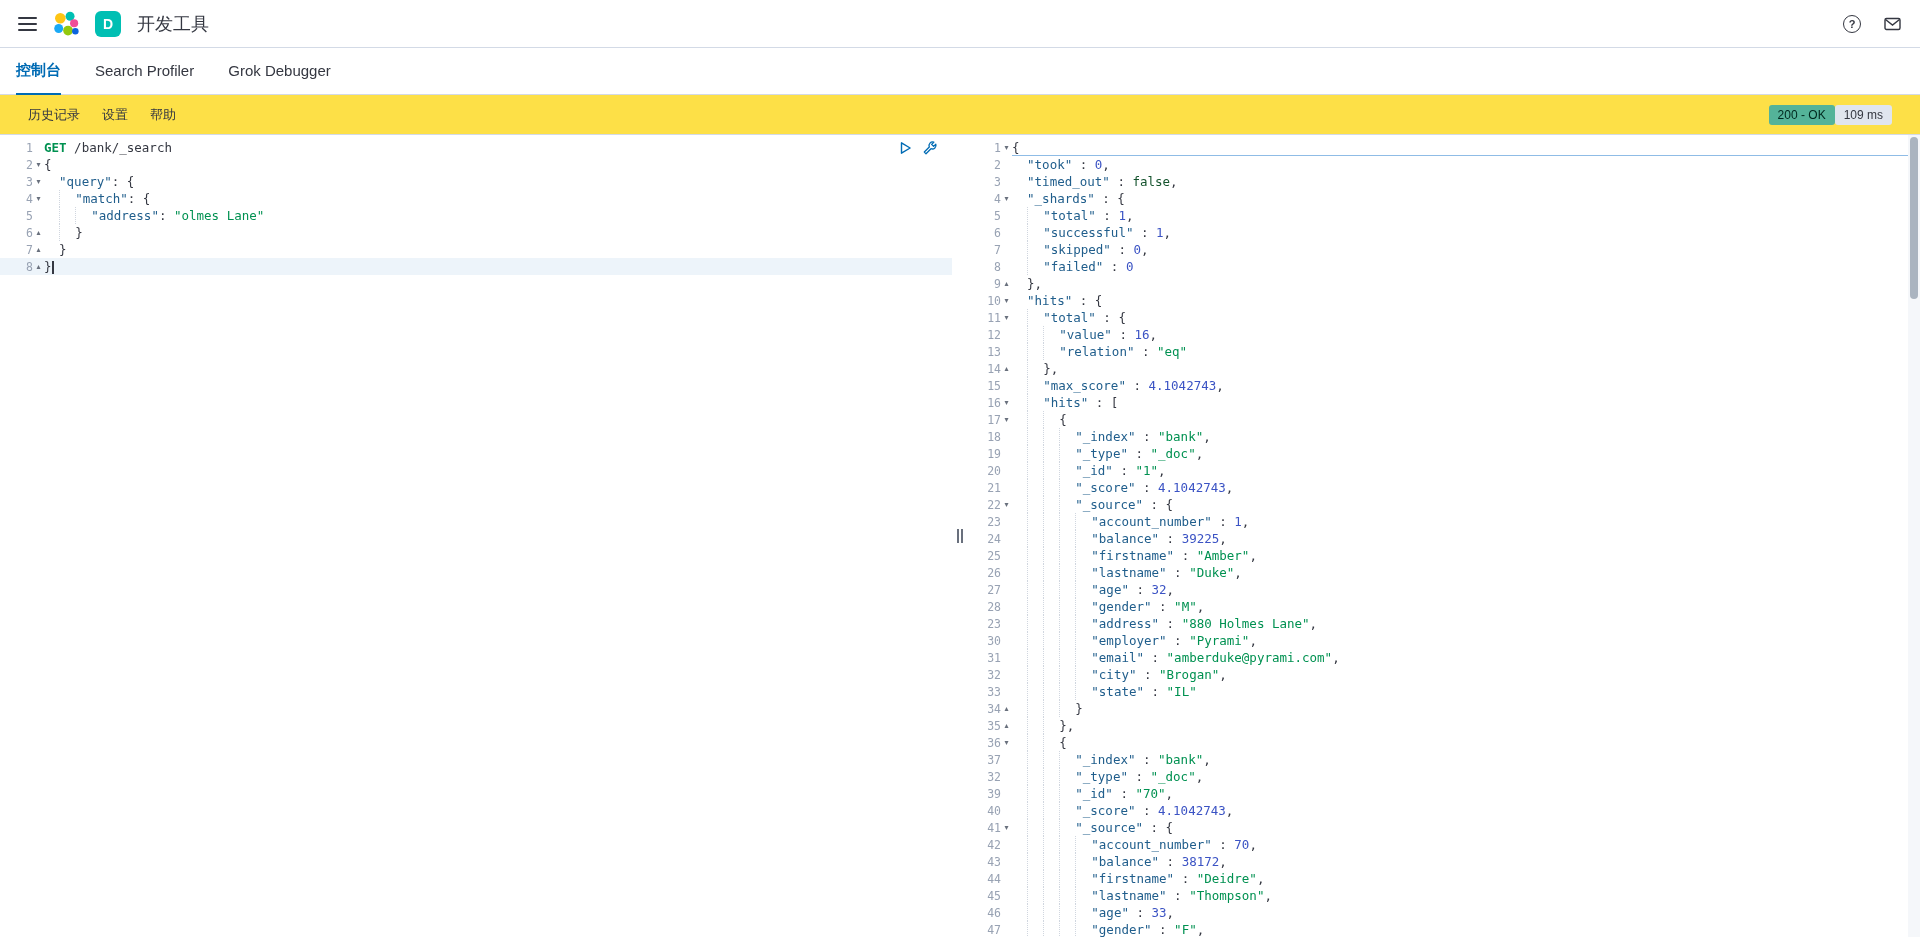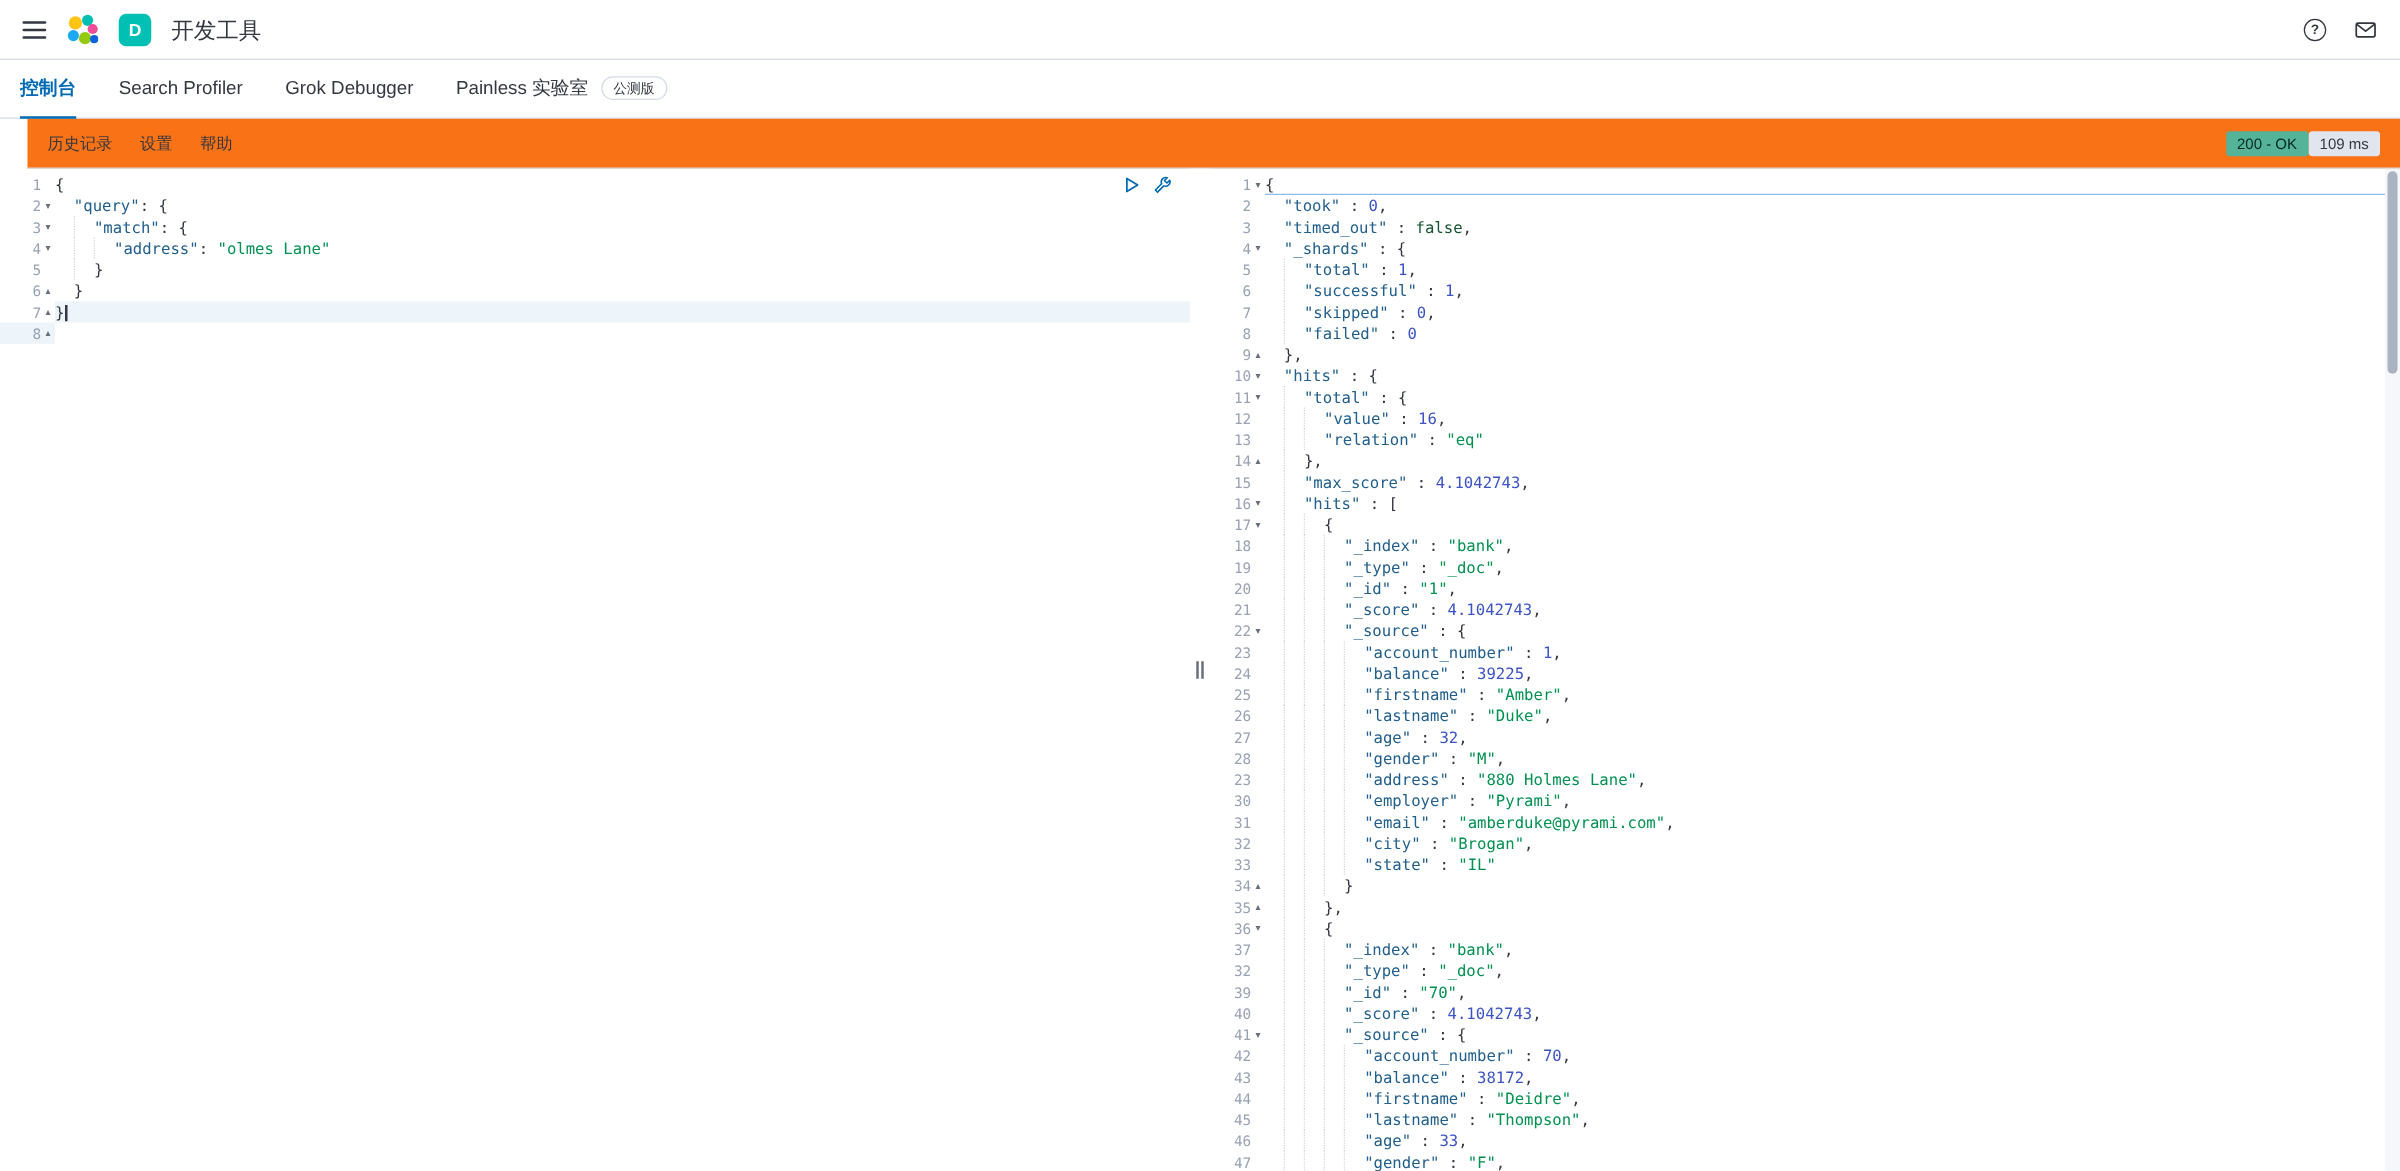--- a/index.html
+++ b/index.html
@@ -30,21 +30,21 @@
   .tabs { height:47px; display:flex; align-items:stretch; gap:34px; padding:0 16px;
           border-bottom:1px solid #d3dae6; background:#fff; }
   .tab { display:flex; align-items:center; gap:10px; font-size:15px; color:#343741;
          cursor:pointer; border-bottom:2px solid transparent; margin-bottom:-1px; }
   .tab.active { color:#006BB4; border-bottom-color:#006BB4; font-weight:bold;text-align:center; }
   .beta { border:1px solid #d3dae6; border-radius:12px; padding:1px 9px; font-size:11px;
           font-weight:normal; color:#343741; background:#fff; }
 
   
   .toolbar { height:40px; display:flex; align-items:center; justify-content:space-between;
-             padding:0 16px; border-bottom:1px solid #d3dae6; background:#f97316;margin-left:22px; }
+             padding:0 28px; border-bottom:1px solid #d3dae6; background:#fde047; }
   .tb-left { display:flex; gap:22px; }
   .tb-btn { background:none; border:none; font-size:13px; color:#343741; cursor:pointer;
             padding:0; font-family:inherit; }
   .tb-right { display:flex; align-items:center; }
   .badge { font-size:12px; padding:2px 9px; border-radius:3px; line-height:16px; }
   .badge.ok { background:#54B399; color:#00281e; }
   .badge.ms { background:#e0e5ee; color:#343741; }
 
   
   .main { display:flex; height:802px; background:#fff; }
@@ -125,24 +125,20 @@
 <nav class="tabs">
   <div class="tab active">
     <span>控制台</span>
   </div>
   <div class="tab">
     <span>Search Profiler</span>
   </div>
   <div class="tab">
     <span>Grok Debugger</span>
   </div>
-  <div class="tab">
-    <span>Painless 实验室</span>
-    <span class="beta">公测版</span>
-  </div>
 </nav>
 
 <div class="toolbar">
   <div class="tb-left">
     <button class="tb-btn">历史记录</button>
     <button class="tb-btn">设置</button>
     <button class="tb-btn">帮助</button>
   </div>
   <div class="tb-right">
     <span class="badge ok">200 - OK</span>
@@ -181,20 +177,21 @@
         <div class="gline">
           <span>7</span>
           <span class="fold">▴</span>
         </div>
         <div class="gline active">
           <span>8</span>
           <span class="fold">▴</span>
         </div>
       </div>
     <div class="code" id="ed-code">
+        <div class="cline"><span class="tk-m">GET</span><span class="tk-u"> /bank/_search</span></div>
         <div class="cline"><span class="tk-p">{</span></div>
         <div class="cline"><span class="ig">  </span><span class="tk-k">"query"</span><span class="tk-p">: {</span></div>
         <div class="cline"><span class="ig">  </span><span class="ig gd">  </span><span class="tk-k">"match"</span><span class="tk-p">: {</span></div>
         <div class="cline"><span class="ig">  </span><span class="ig gd">  </span><span class="ig gd">  </span><span class="tk-k">"address"</span><span class="tk-p">: </span><span class="tk-s">"olmes Lane"</span></div>
         <div class="cline"><span class="ig">  </span><span class="ig gd">  </span><span class="tk-p">}</span></div>
         <div class="cline"><span class="ig">  </span><span class="tk-p">}</span></div>
         <div class="cline active"><span class="tk-p">}</span><span class="cursor"></span></div>
       </div>
     <div class="actions">
       <button title="">

